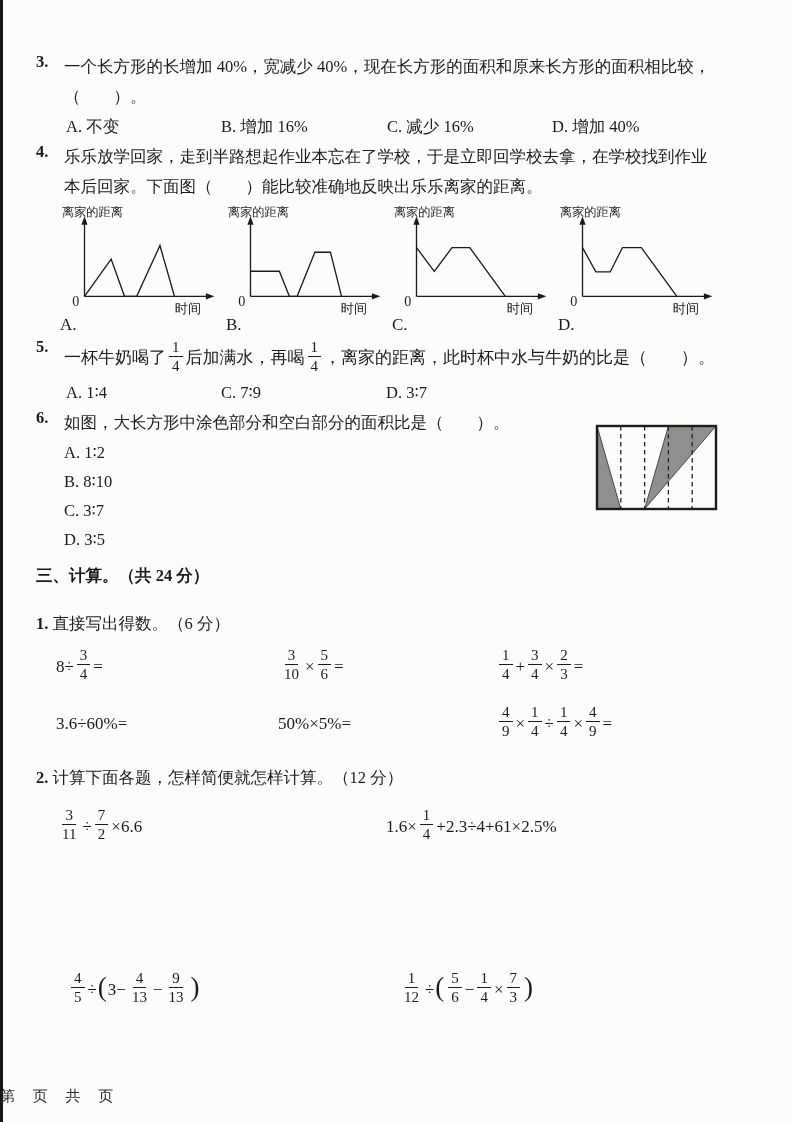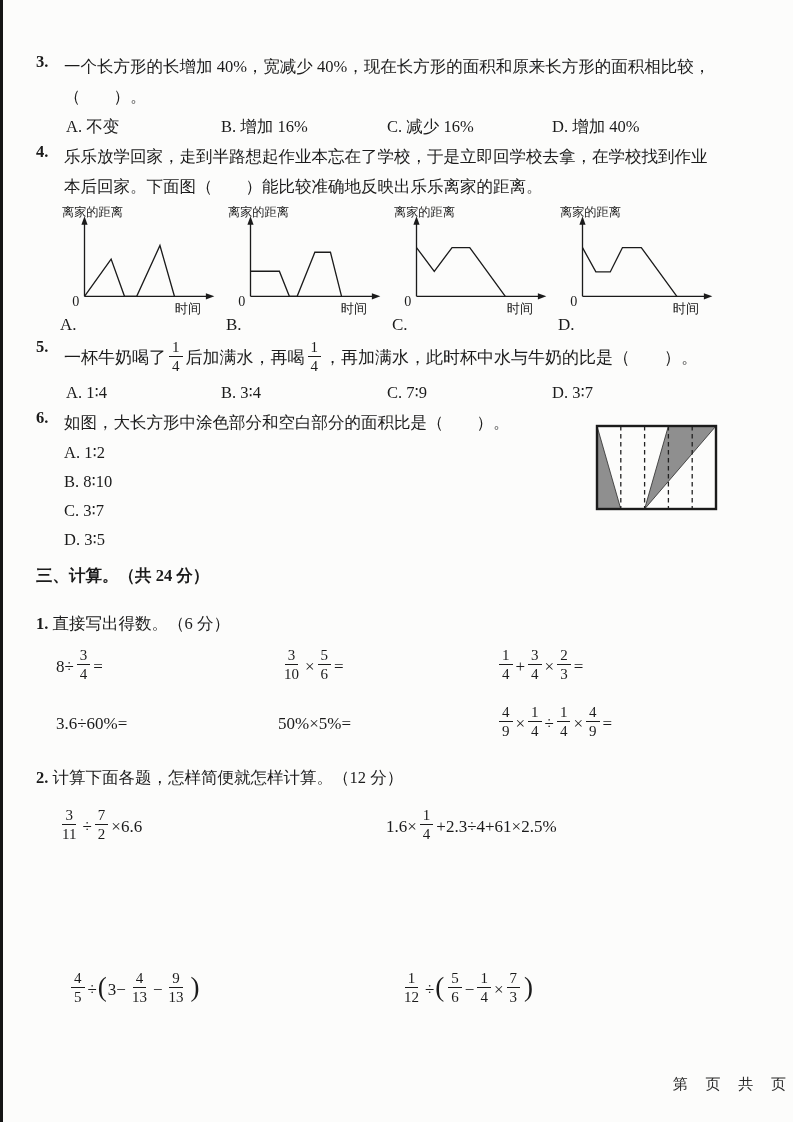--- a/index.html
+++ b/index.html
@@ -54,22 +54,22 @@
   .frac{
     display:inline-flex;flex-direction:column;align-items:center;
     vertical-align:middle;margin:0 3px;line-height:1.2;font-size:15px;
     position:relative;top:-2px;
   }
   .fnum{padding:0 3px;border-bottom:1.4px solid #1b1b1b;}
   .fden{padding:0 3px;}
   .bigp{font-size:27px;font-weight:400;vertical-align:middle;position:relative;top:-2px;padding:0 1px;}
 
   .footer{
-    position:absolute;bottom:28px;left:0;width:100%;
-    text-align:right;font-size:15px;letter-spacing:7px;color:#2a2a2a;
+    position:absolute;bottom:16px;left:0;width:100%;
+    text-align:left;font-size:15px;letter-spacing:7px;color:#2a2a2a;
   }
 </style>
 </head>
 <body>
 
 <div class="page">
   <div class="scan-edge"></div>
   <div class="content">
 
     <div class="q">
@@ -158,24 +158,23 @@
 
     <div class="q">
       <div class="qnum">5.</div>
       <div class="qbody">
         <div class="qline expr" style="line-height:40px;"><span class="tok">一杯牛奶喝了</span><span class="frac">
               <span class="fnum">1</span>
               <span class="fden">4</span>
             </span><span class="tok">后加满水，再喝</span><span class="frac">
               <span class="fnum">1</span>
               <span class="fden">4</span>
-            </span><span class="tok">，再加满水，此时杯中水与牛奶的比是（　　）。</span></div>
+            </span><span class="tok">，离家的距离，此时杯中水与牛奶的比是（　　）。</span></div>
         <div class="opts">
           <span class="o1">A. 1∶4</span>
-          <span class="o2">B. 3∶4</span>
           <span class="o3">C. 7∶9</span>
           <span class="o4">D. 3∶7</span>
         </div>
       </div>
     </div>
 
     <div class="q q6wrap">
       <div class="qnum">6.</div>
       <div class="qbody">
         <div class="qline">如图，大长方形中涂色部分和空白部分的面积比是（　　）。</div>

